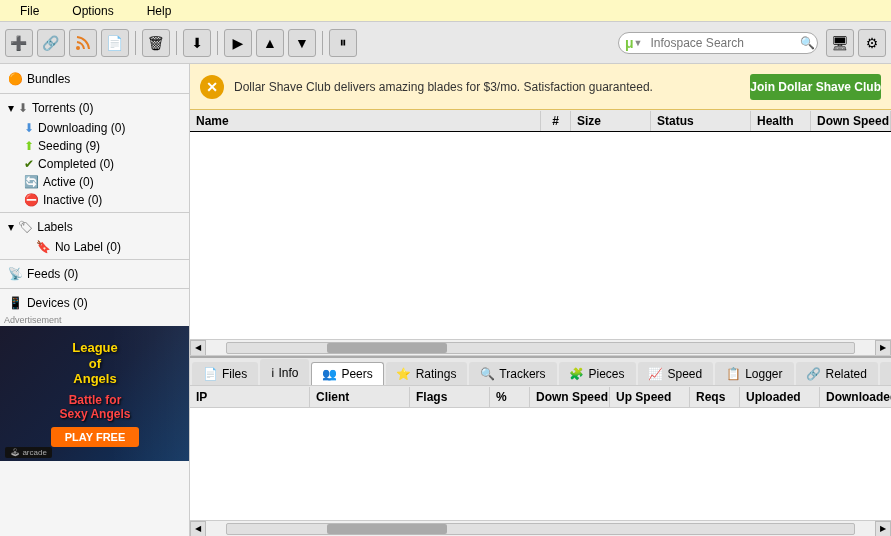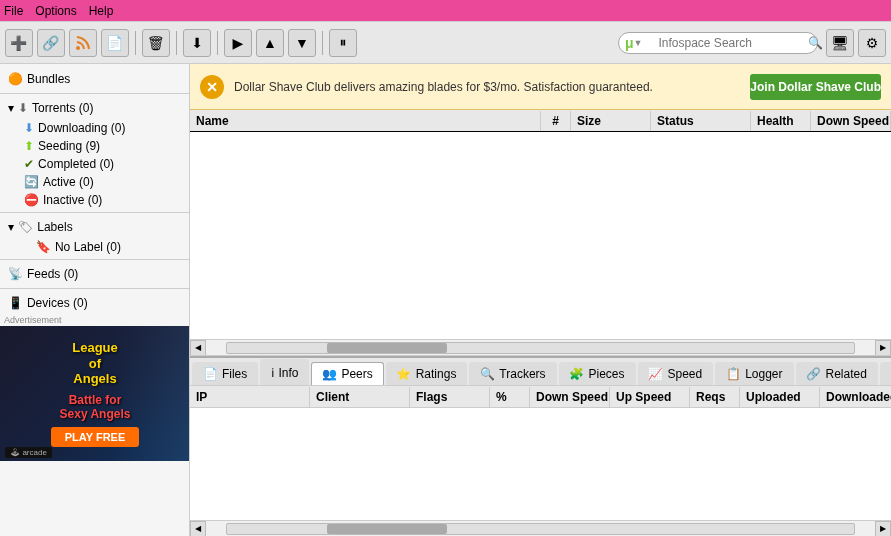--- a/index.html
+++ b/index.html
@@ -1,19 +1,19 @@
 <!DOCTYPE html>
 <html><head>
   <meta charset="utf-8">
   <style>
     * { margin: 0; padding: 0; box-sizing: border-box; }
     body { font-family: Arial, sans-serif; font-size: 12px; background: #f0f0f0; width: 891px; height: 536px; overflow: hidden; }
 
     
-    #menubar { background: #ec4899; border-bottom: 1px solid #ccc; display: flex; align-items: center; padding: 2px 4px; height: 22px; }
+    #menubar { background: #fef9c3; border-bottom: 1px solid #ccc; display: flex; align-items: center; padding: 2px 20px; height: 22px; gap: 21px; }
     #menubar span { margin-right: 12px; cursor: pointer; font-size: 12px; }
 
     
     #toolbar { background: #e8e8e8; border-bottom: 1px solid #ccc; display: flex; align-items: center; padding: 3px 5px; height: 42px; gap: 4px; }
     .tb-btn { width: 28px; height: 28px; background: #ddd; border: 1px solid #aaa; border-radius: 3px; cursor: pointer; display: flex; align-items: center; justify-content: center; font-size: 14px; }
     .tb-sep { width: 1px; height: 24px; background: #aaa; margin: 0 2px; }
     #search-bar { display: flex; align-items: center; margin-left: auto; border: 1px solid #aaa; background: white; border-radius: 12px; padding: 2px 6px; width: 200px; }
     #search-bar input { border: none; outline: none; font-size: 12px; width: 150px; }
     .search-icon-btn { cursor: pointer; font-size: 12px; color: #666; }
 
@@ -125,21 +125,21 @@
   <div class="tb-btn">⬇</div>
   <div class="tb-sep"></div>
   <div class="tb-btn">▶</div>
   <div class="tb-btn">▲</div>
   <div class="tb-btn">▼</div>
   <div class="tb-sep"></div>
   <div class="tb-btn">⏸</div>
   <div id="search-bar">
     <span class="utorrent-icon">μ</span>
     <span style="font-size:9px;color:#888;cursor:pointer;">▼</span>
-    <input type="text" style="margin-left: 16px;" placeholder="Infospace Search">
+    <input type="text" style="margin-left: 8px;" placeholder="Infospace Search">
     <span class="search-icon-btn">🔍</span>
   </div>
   <div class="tb-btn" style="margin-left:4px;">🖥</div>
   <div class="tb-btn">⚙</div>
 </div>
 
 <div id="main">
 
   <div id="sidebar">
     <div class="sidebar-section">

